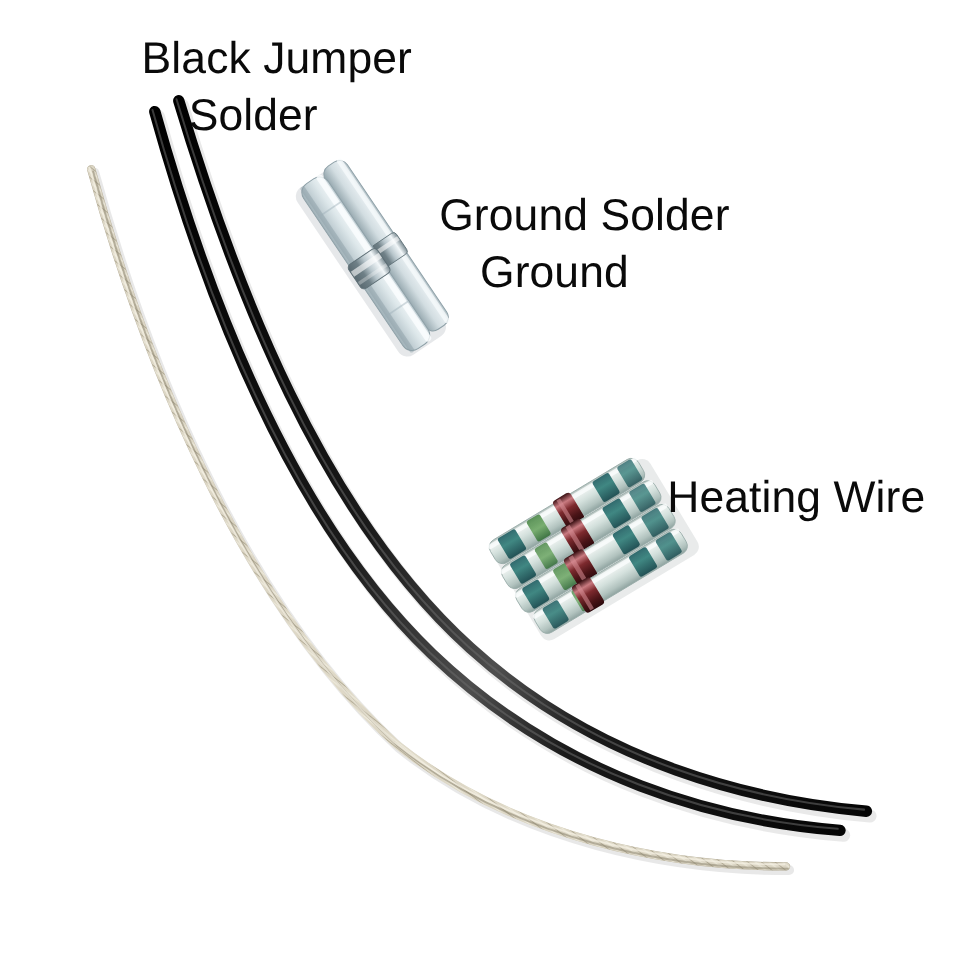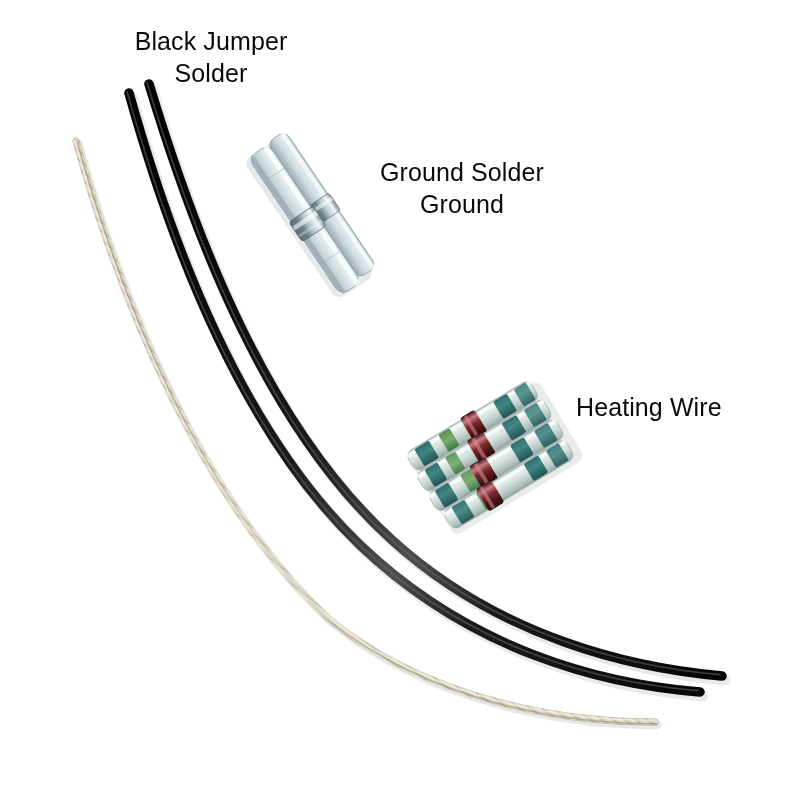--- a/index.html
+++ b/index.html
@@ -22,28 +22,28 @@
     position: absolute;
     left: 0;
     top: 0;
     width: 800px;
     height: 800px;
   }
   .label {
     position: absolute;
     color: #0a0a0a;
     font-family: "Liberation Sans", sans-serif;
-    font-size: 25px;
+    font-size: 37px;
     line-height: 1.27;
     font-weight: 400;
     white-space: pre;
     letter-spacing: 0.1px;
   }
   .label.center { text-align: center; }
-  .label.left   { text-align: left; margin-left: 20px; }
+  .label.left   { text-align: left; }
 
   #label-black-jumper-wires {
     left: 118px;
     top: 26px;
     width: 186px;
   }
   #label-ground-solder-tubes {
     left: 366px;
     top: 157px;
     width: 192px;

